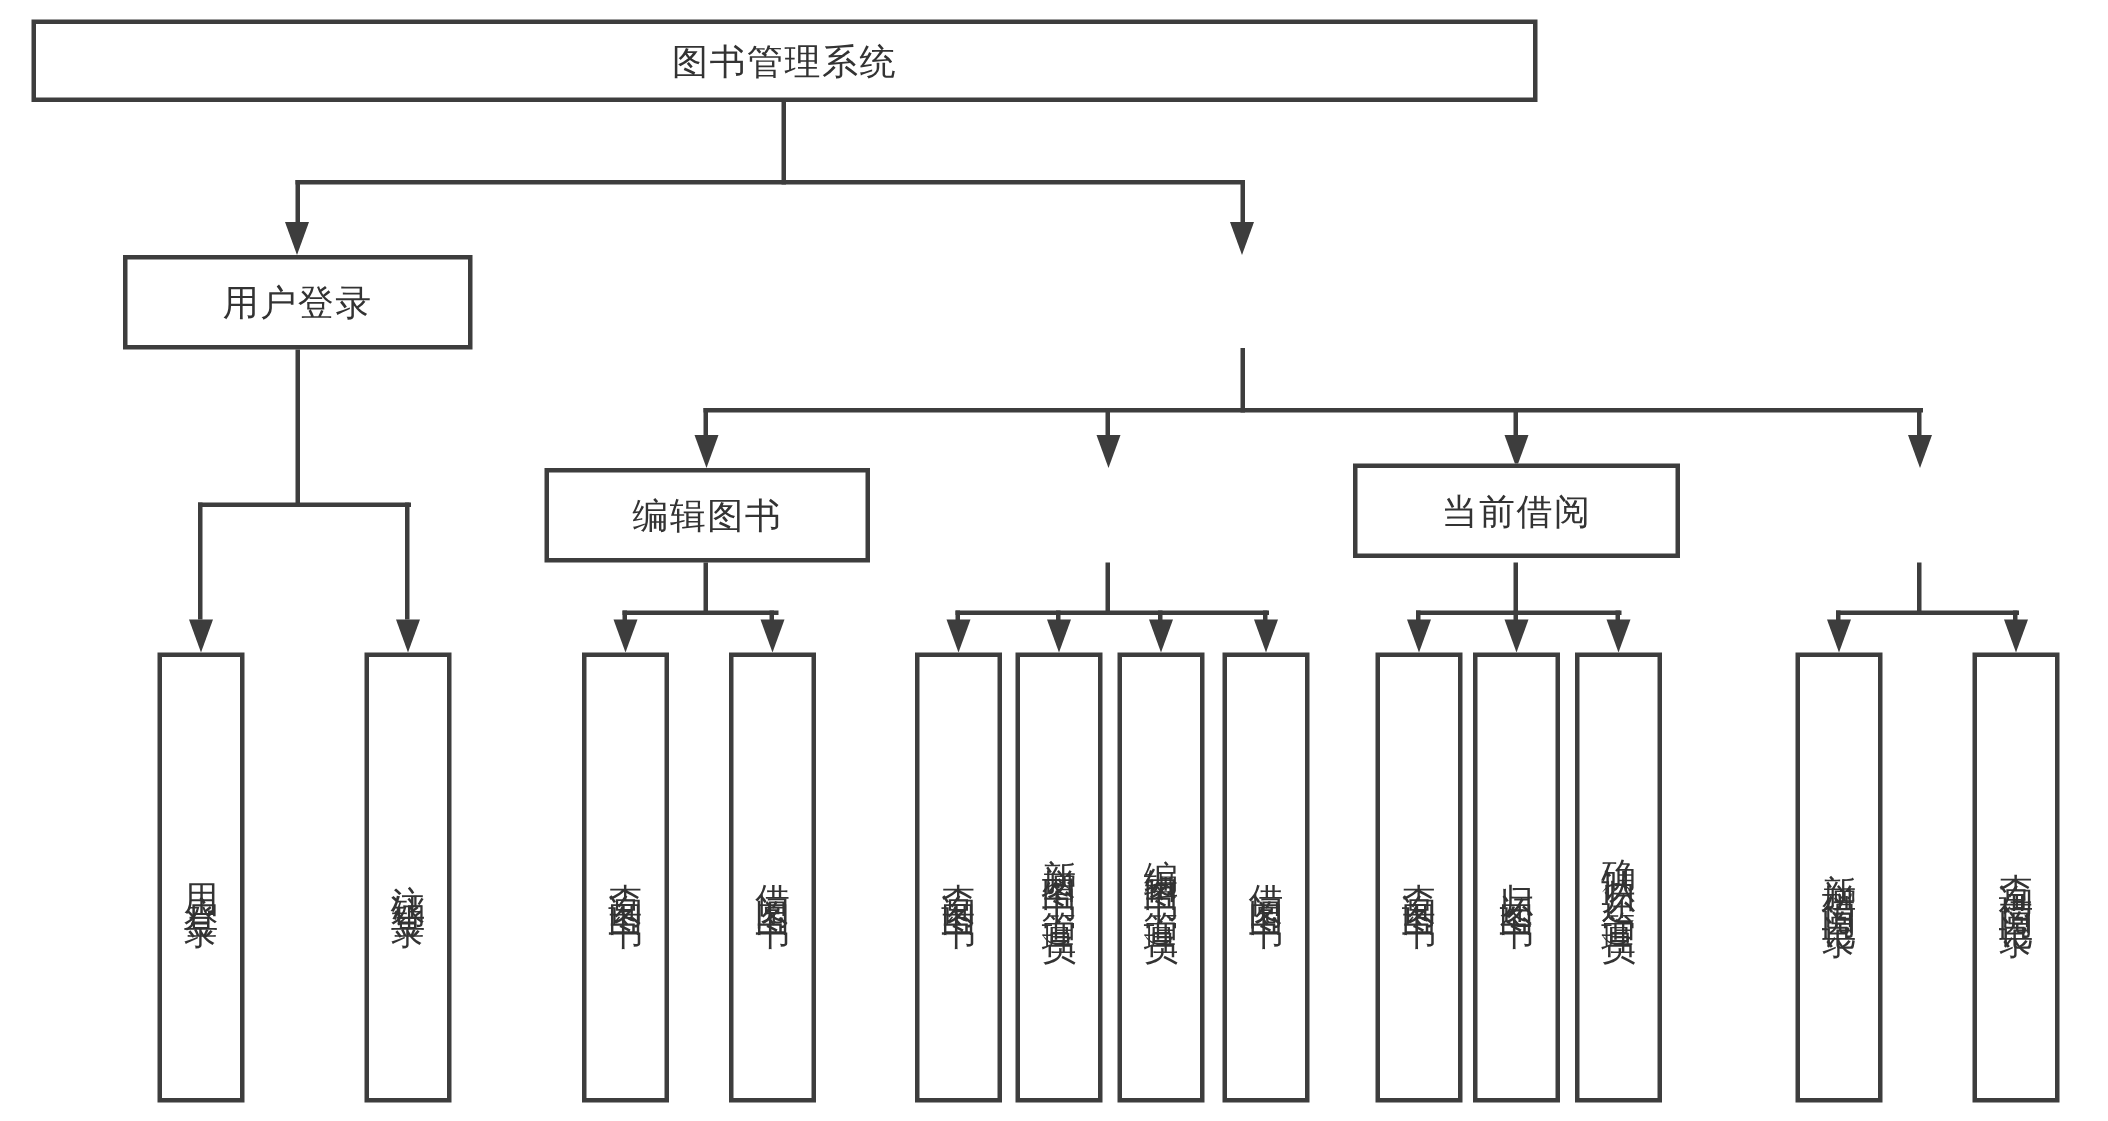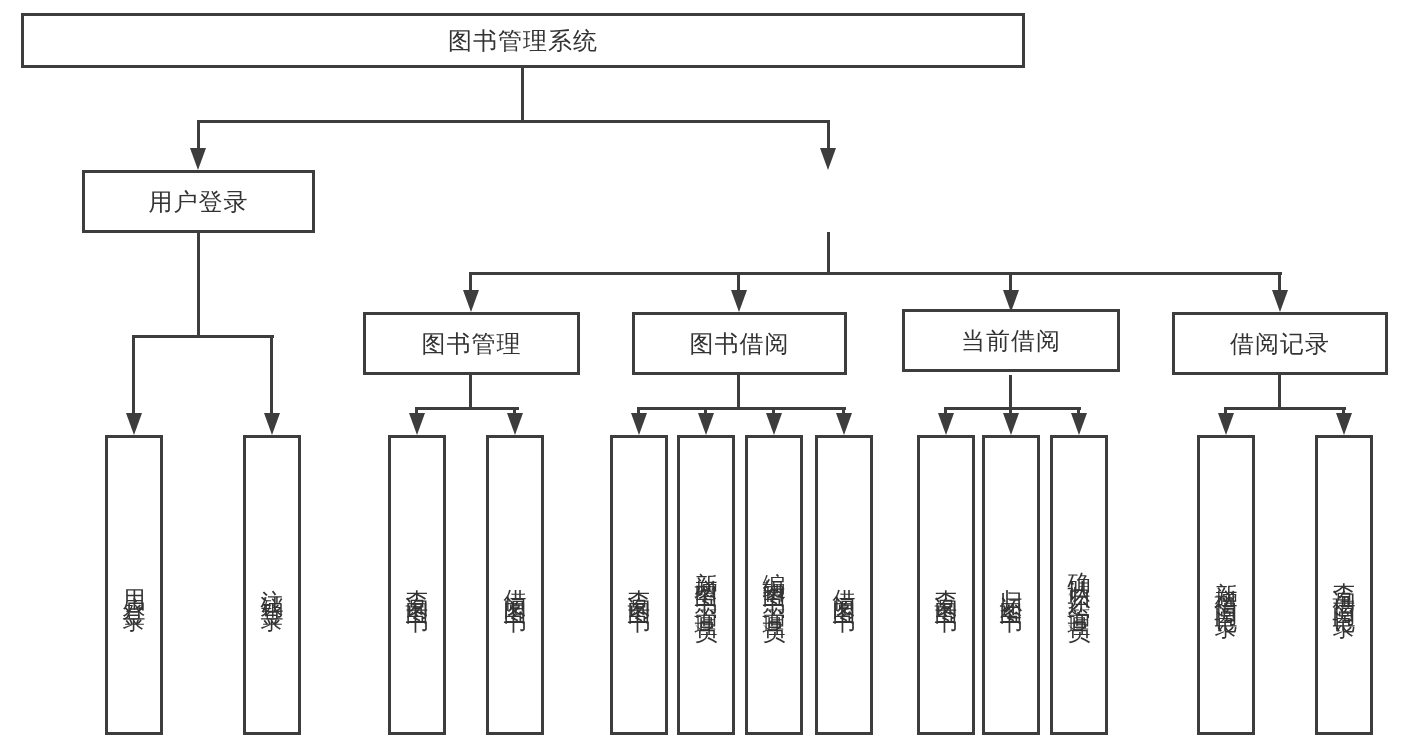--- a/index.html
+++ b/index.html
@@ -87,30 +87,24 @@
   <div class="vl" style="left:469px;top:272px;height:18px"></div>
   <div class="ah" style="left:463px;top:290px"></div>
   <div class="vl" style="left:737px;top:272px;height:18px"></div>
   <div class="ah" style="left:731px;top:290px"></div>
   <div class="vl" style="left:1009px;top:272px;height:18px"></div>
   <div class="ah" style="left:1003px;top:290px"></div>
   <div class="vl" style="left:1278px;top:272px;height:18px"></div>
   <div class="ah" style="left:1272px;top:290px"></div>
 
   <div class="box h" style="left:363px;top:312px;width:217px;height:63px">
-    <span>图书管理</span>
-  </div>
-  <div class="box h" style="left:632px;top:312px;width:215px;height:63px">
-    <span>图书借阅</span>
+    <span>编辑图书</span>
   </div>
   <div class="box h" style="left:902px;top:309px;width:218px;height:63px">
     <span>当前借阅</span>
-  </div>
-  <div class="box h" style="left:1172px;top:312px;width:216px;height:63px">
-    <span>借阅记录</span>
   </div>
 
   <div class="vl" style="left:469px;top:375px;height:35px"></div>
   <div class="hl" style="left:415px;top:407px;width:104px"></div>
   <div class="vl" style="left:415px;top:407px;height:8px"></div>
   <div class="ah" style="left:409px;top:413px"></div>
   <div class="vl" style="left:513px;top:407px;height:8px"></div>
   <div class="ah" style="left:507px;top:413px"></div>
 
   <div class="vl" style="left:737px;top:375px;height:35px"></div>

